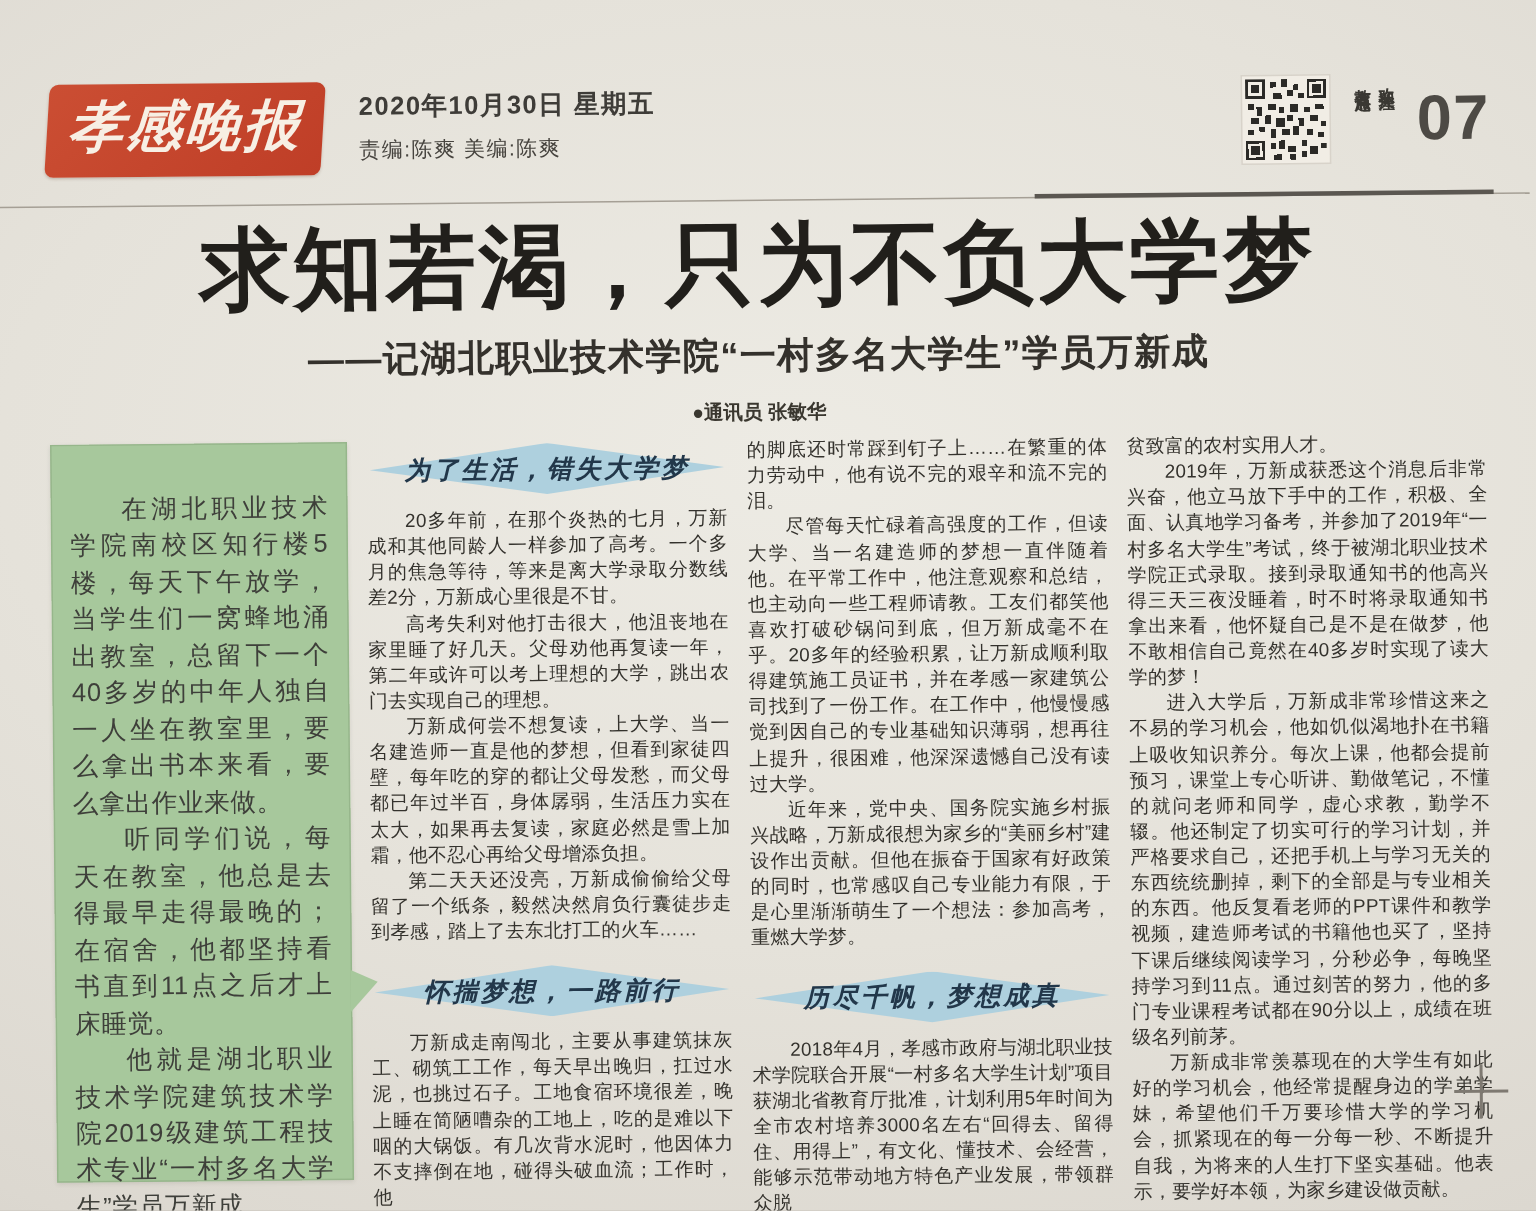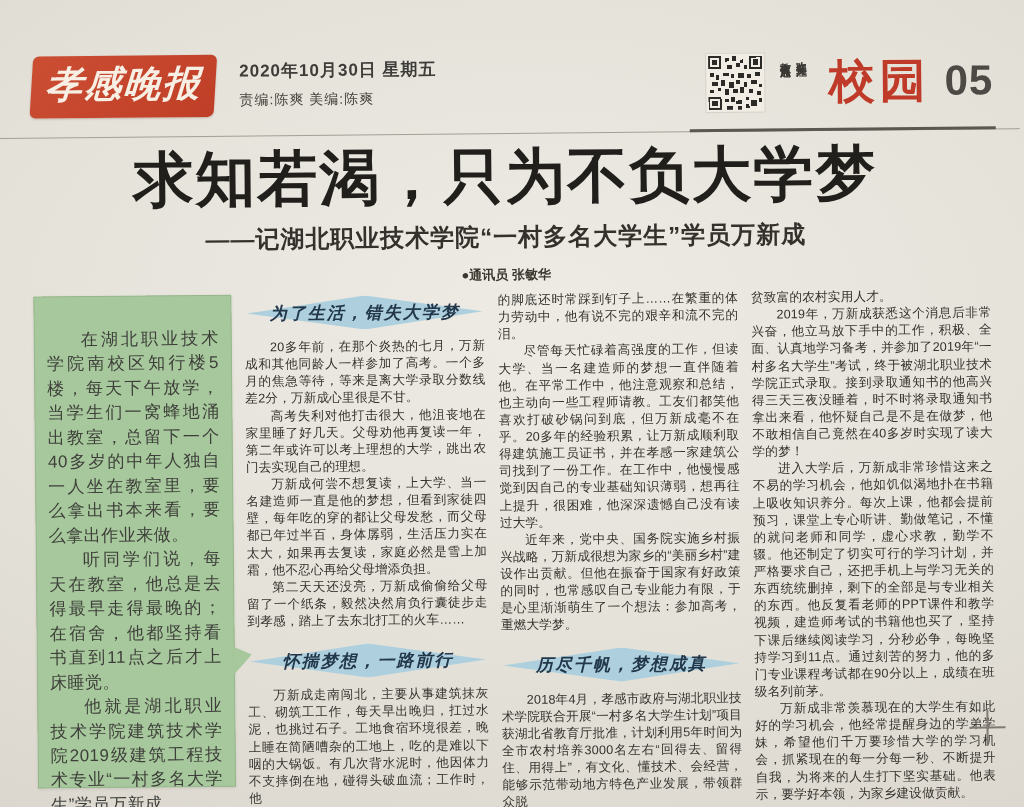--- a/index.html
+++ b/index.html
@@ -150,22 +150,21 @@
               <rect x="27" y="23" width="2" height="2"></rect>
             <rect x="10" y="27" width="3" height="2"></rect>
               <rect x="16" y="27" width="2" height="2"></rect>
               <rect x="20" y="26" width="2" height="2"></rect>
           </g>
         </svg>
         <div class="vtext">
           <span>欢迎关注</span>
           <span>教育点点通</span>
         </div>
-        <div class="section-title">校园</div>
-        <div class="page-number">05</div>
+        <div class="page-number">07</div>
       </div>
     </div>
     <div class="rule"></div>
     <div class="rule-dark"></div>
 
     <div class="head-block">
       <h1 class="headline">求知若渴，只为不负大学梦</h1>
       <div class="subtitle">——记湖北职业技术学院“一村多名大学生”学员万新成</div>
       <div class="byline">●通讯员 张敏华</div>
     </div>

